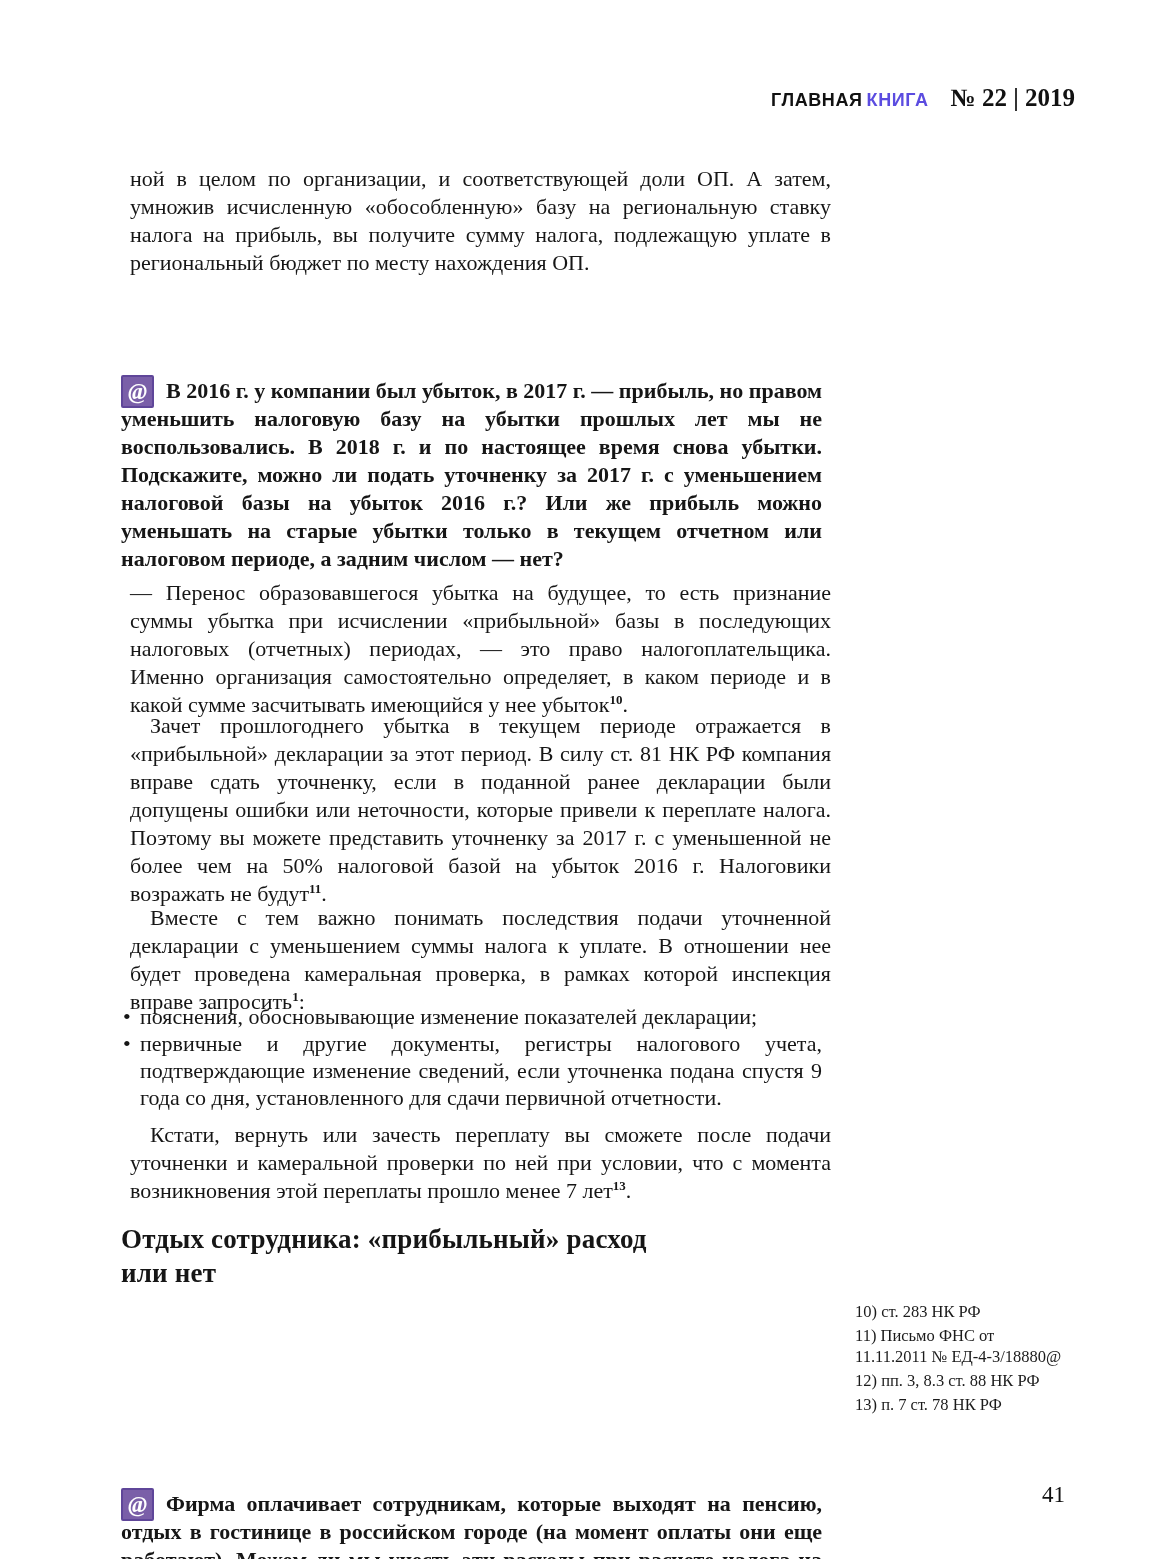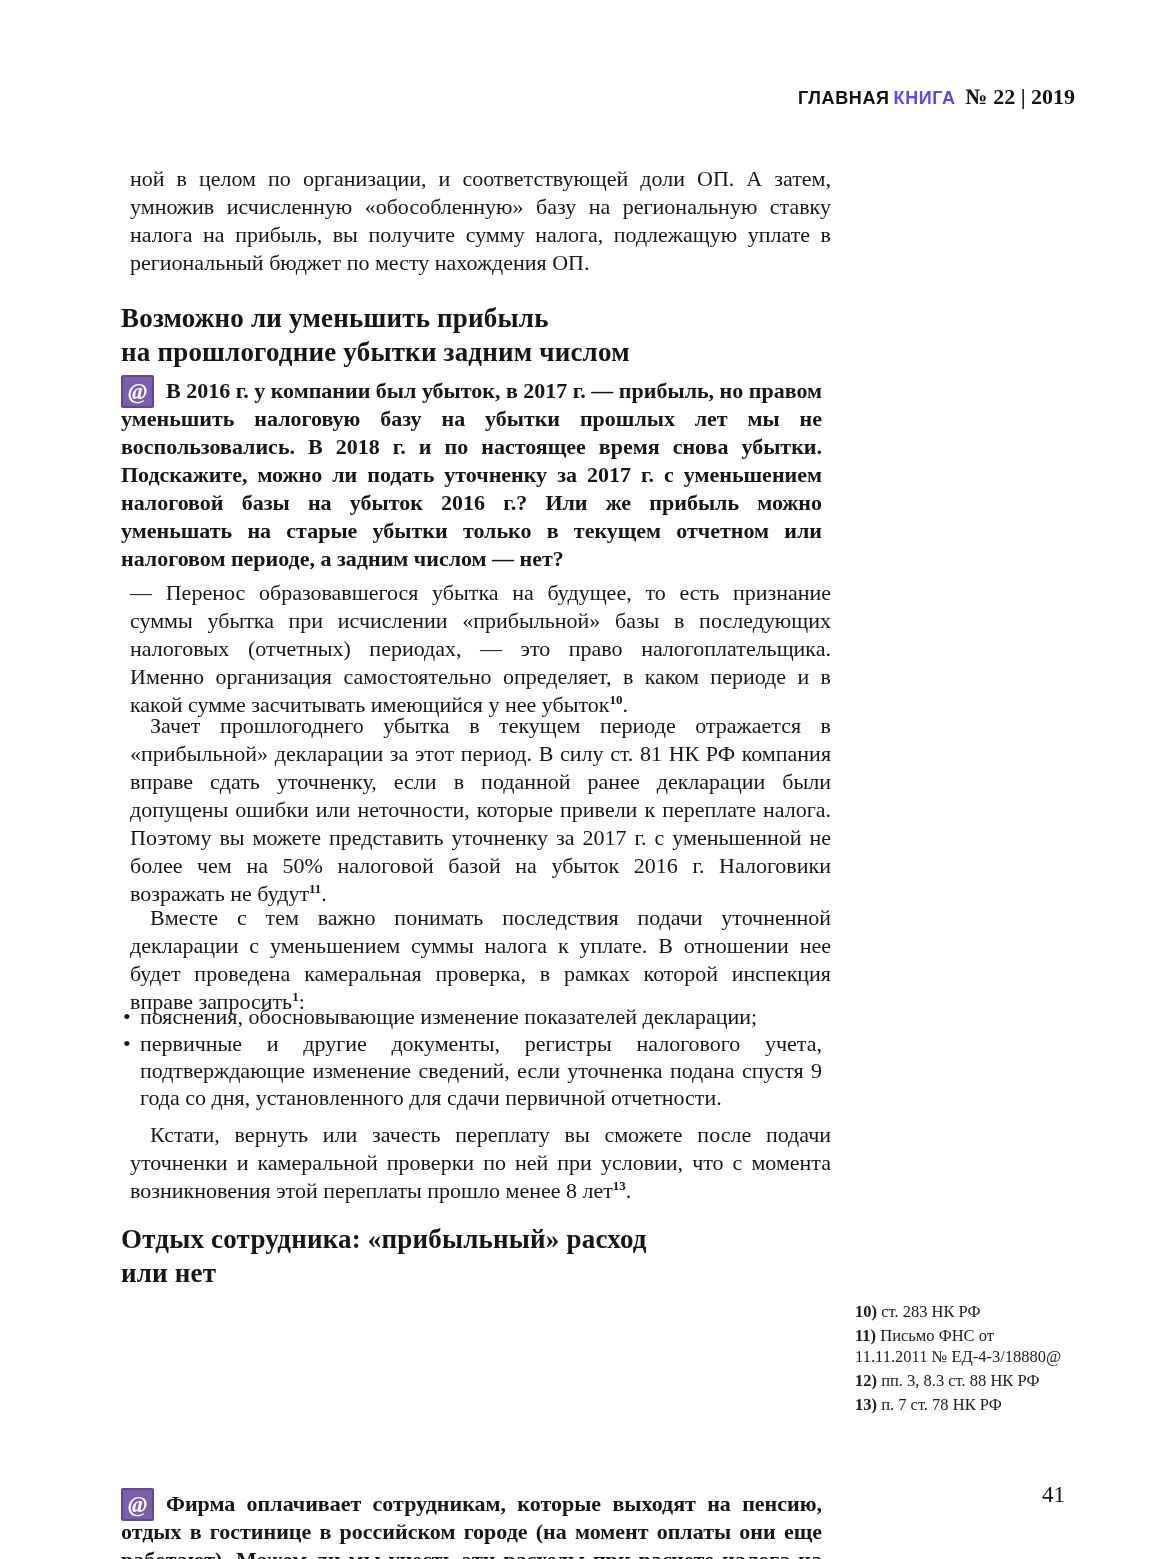--- a/index.html
+++ b/index.html
@@ -17,21 +17,21 @@
     color:var(--text);
     overflow:hidden;
   }
   
   .header{
     position:absolute;top:84px;right:88px;
     white-space:nowrap;font-weight:bold;
   }
   .brand{font-family:"Liberation Sans","DejaVu Sans",sans-serif;font-size:18px;letter-spacing:0.6px;color:#111;}
   .brand-purple{color:var(--brand-purple);}
-  .issue{font-family:"Liberation Serif","DejaVu Serif",serif;font-size:22px;color:#111;margin-left:6px;}
+  .issue{font-family:"Liberation Serif","DejaVu Serif",serif;font-size:25px;color:#111;margin-left:18px;}
   
   .main{position:absolute;left:121px;top:0;width:701px;}
   .block{position:absolute;left:0;width:701px;}
   .body-p{font-size:22px;line-height:28px;text-align:justify;margin:9px;}
   .indent{text-indent:20px;}
   .heading{font-size:27px;line-height:34px;font-weight:bold;margin:0;letter-spacing:0.2px;}
   .question{position:relative;}
   .qtext{font-size:22px;line-height:28px;font-weight:bold;text-align:justify;margin:0;text-indent:45px;}
   .at-icon{
     position:absolute;left:0;top:-2px;
@@ -47,21 +47,21 @@
   
   .bullets{list-style:none;margin:0;padding:0;}
   .bullets li{position:relative;padding-left:19px;font-size:22px;line-height:27px;text-align:justify;}
   .bullet-marker{position:absolute;left:2px;top:0;}
   
   .footnotes{
     position:absolute;left:855px;top:1301px;width:212px;
     font-size:16.5px;line-height:21px;color:#1b1b1b;
   }
   .footnote{margin-bottom:3px;}
-  .fn-num{font-weight:bold;}
+  .fn-num{font-weight:normal;}
   
   .page-number{position:absolute;top:1482px;left:1042px;font-size:23px;color:#111;}
   
   #intro{top:156px;}
   #heading1{top:301px;}
   #q1{top:377px;}
   #a1{top:570px;}
   #a2{top:703px;}
   #a3{top:895px;}
   #bullets{top:1003px;}
@@ -77,24 +77,20 @@
   <div class="header">
     <span class="brand">ГЛАВНАЯ</span>
     <span class="brand brand-purple">КНИГА</span>
     <span class="issue">№ 22 | 2019</span>
   </div>
 
   <div class="main">
 
     <p class="block body-p" id="intro">ной в целом по организации, и соответствующей доли ОП. А затем, умножив исчисленную «обособленную» базу на региональную ставку налога на прибыль, вы получите сумму налога, подлежащую уплате в региональный бюджет по месту нахождения ОП.</p>
 
-    <h2 class="block heading" id="heading1">
-      <span>Возможно ли уменьшить прибыль</span><br>
-      <span>на прошлогодние убытки задним числом</span>
-    </h2>
 
     <div class="block question" id="q1">
       <span class="at-icon">@</span>
       <p class="qtext">В 2016 г. у компании был убыток, в 2017 г. — прибыль, но правом уменьшить налоговую базу на убытки прошлых лет мы не воспользовались. В 2018 г. и по настоящее время снова убытки. Подскажите, можно ли подать уточненку за 2017 г. с уменьшением налоговой базы на убыток 2016 г.? Или же прибыль можно уменьшать на старые убытки только в текущем отчетном или налоговом периоде, а задним числом — нет?</p>
     </div>
 
     <p class="block body-p" id="a1"><span>—  Перенос образовавшегося убытка на будущее, то есть признание суммы убытка при исчислении «прибыльной» базы в последующих налоговых (отчетных) периодах, — это право налогоплательщика. Именно организация самостоятельно определяет, в каком периоде и в какой сумме засчитывать имеющийся у нее убыток</span><sup class="fn-ref">10</sup><span>.</span></p>
 
     <p class="block body-p indent" id="a2"><span>Зачет прошлогоднего убытка в текущем периоде отражается в «прибыльной» декларации за этот период. В силу ст. 81 НК РФ компания вправе сдать уточненку, если в поданной ранее декларации были допущены ошибки или неточности, которые привели к переплате налога. Поэтому вы можете представить уточненку за 2017 г. с уменьшенной не более чем на 50% налоговой базой на убыток 2016 г. Налоговики возражать не будут</span><sup class="fn-ref">11</sup><span>.</span></p>
 
@@ -104,21 +100,21 @@
       <li>
         <span class="bullet-marker">•</span>
         <span>пояснения, обосновывающие изменение показателей декларации;</span>
       </li>
       <li>
         <span class="bullet-marker">•</span>
         <span>первичные и другие документы, регистры налогового учета, подтверждающие изменение сведений, если уточненка подана спустя 9 года со дня, установленного для сдачи первичной отчетности.</span>
       </li>
     </ul>
 
-    <p class="block body-p indent" id="a4"><span>Кстати, вернуть или зачесть переплату вы сможете после подачи уточненки и камеральной проверки по ней при условии, что с момента возникновения этой переплаты прошло менее 8 лет</span><sup class="fn-ref">13</sup><span>.</span></p>
+    <p class="block body-p indent" id="a4"><span>Кстати, вернуть или зачесть переплату вы сможете после подачи уточненки и камеральной проверки по ней при условии, что с момента возникновения этой переплаты прошло менее 7 лет</span><sup class="fn-ref">13</sup><span>.</span></p>
 
     <h2 class="block heading" id="heading2">
       <span>Отдых сотрудника: «прибыльный» расход</span><br>
       <span>или нет</span>
     </h2>
 
     <div class="block question" id="q2">
       <span class="at-icon">@</span>
       <p class="qtext">Фирма оплачивает сотрудникам, которые выходят на пенсию, отдых в гостинице в российском городе (на момент оплаты они еще работают). Можем ли мы учесть эти расходы при расчете налога на прибыль? Какие документы должны у нас быть?</p>
     </div>

